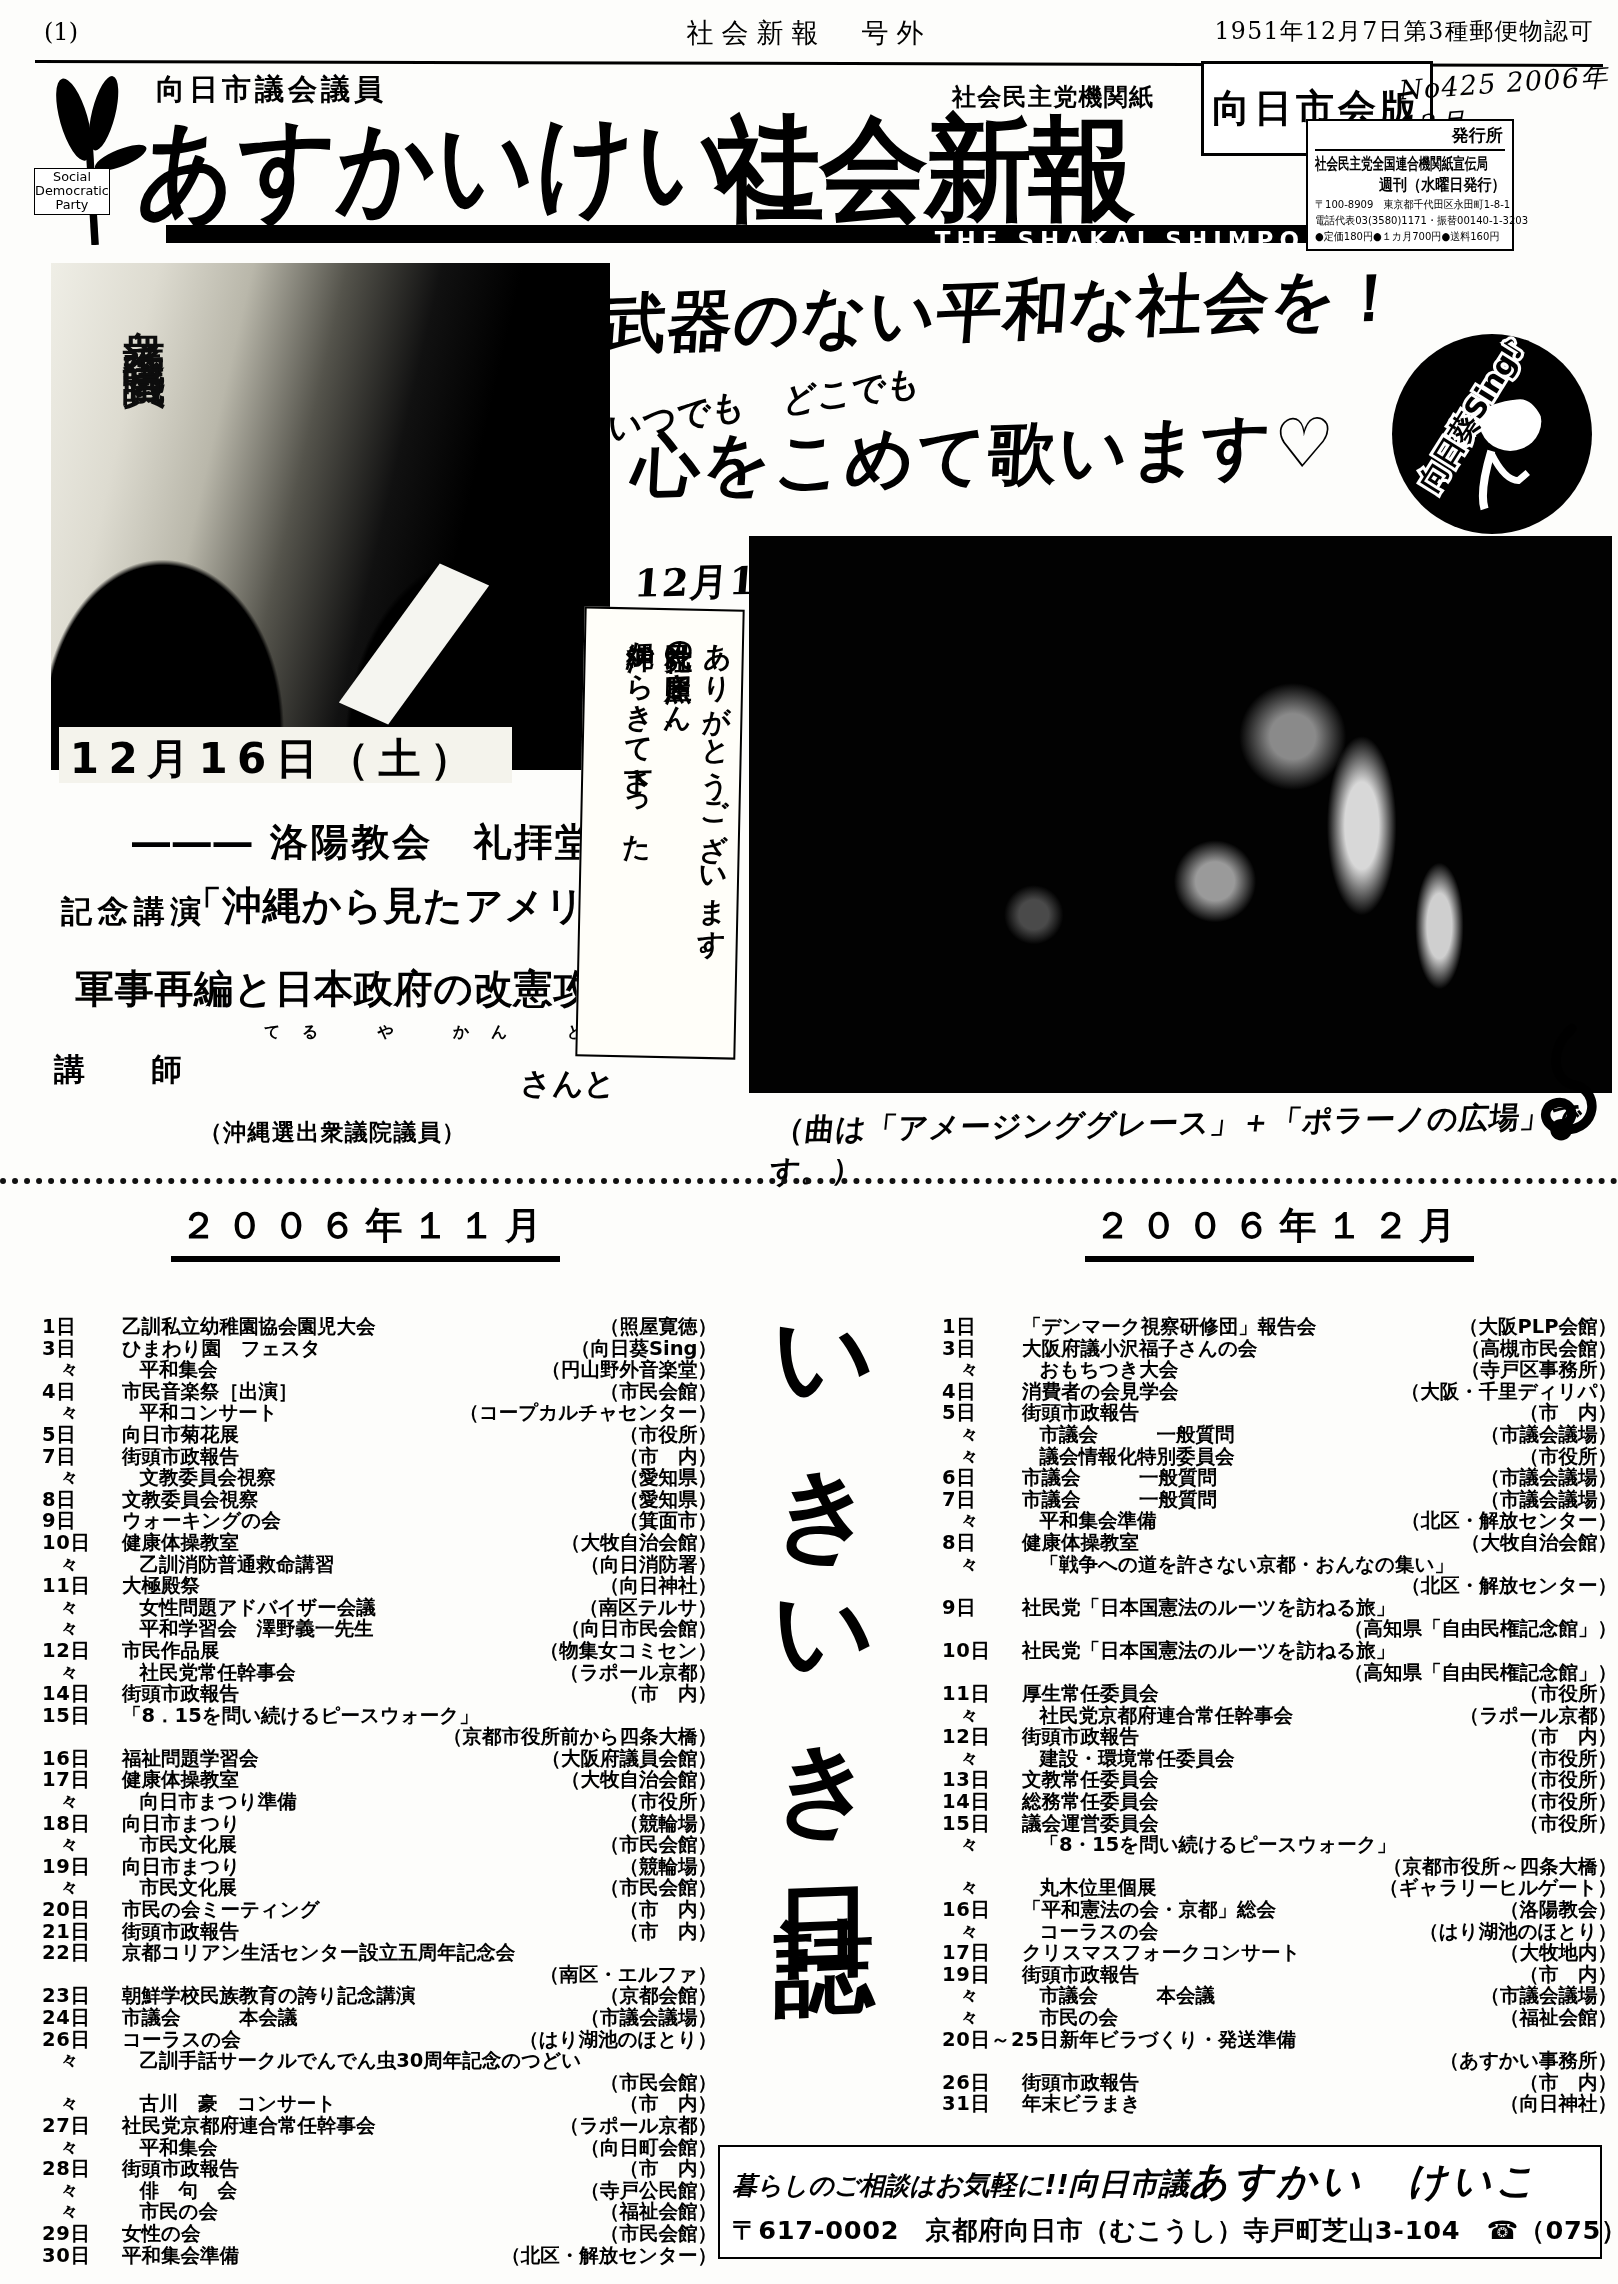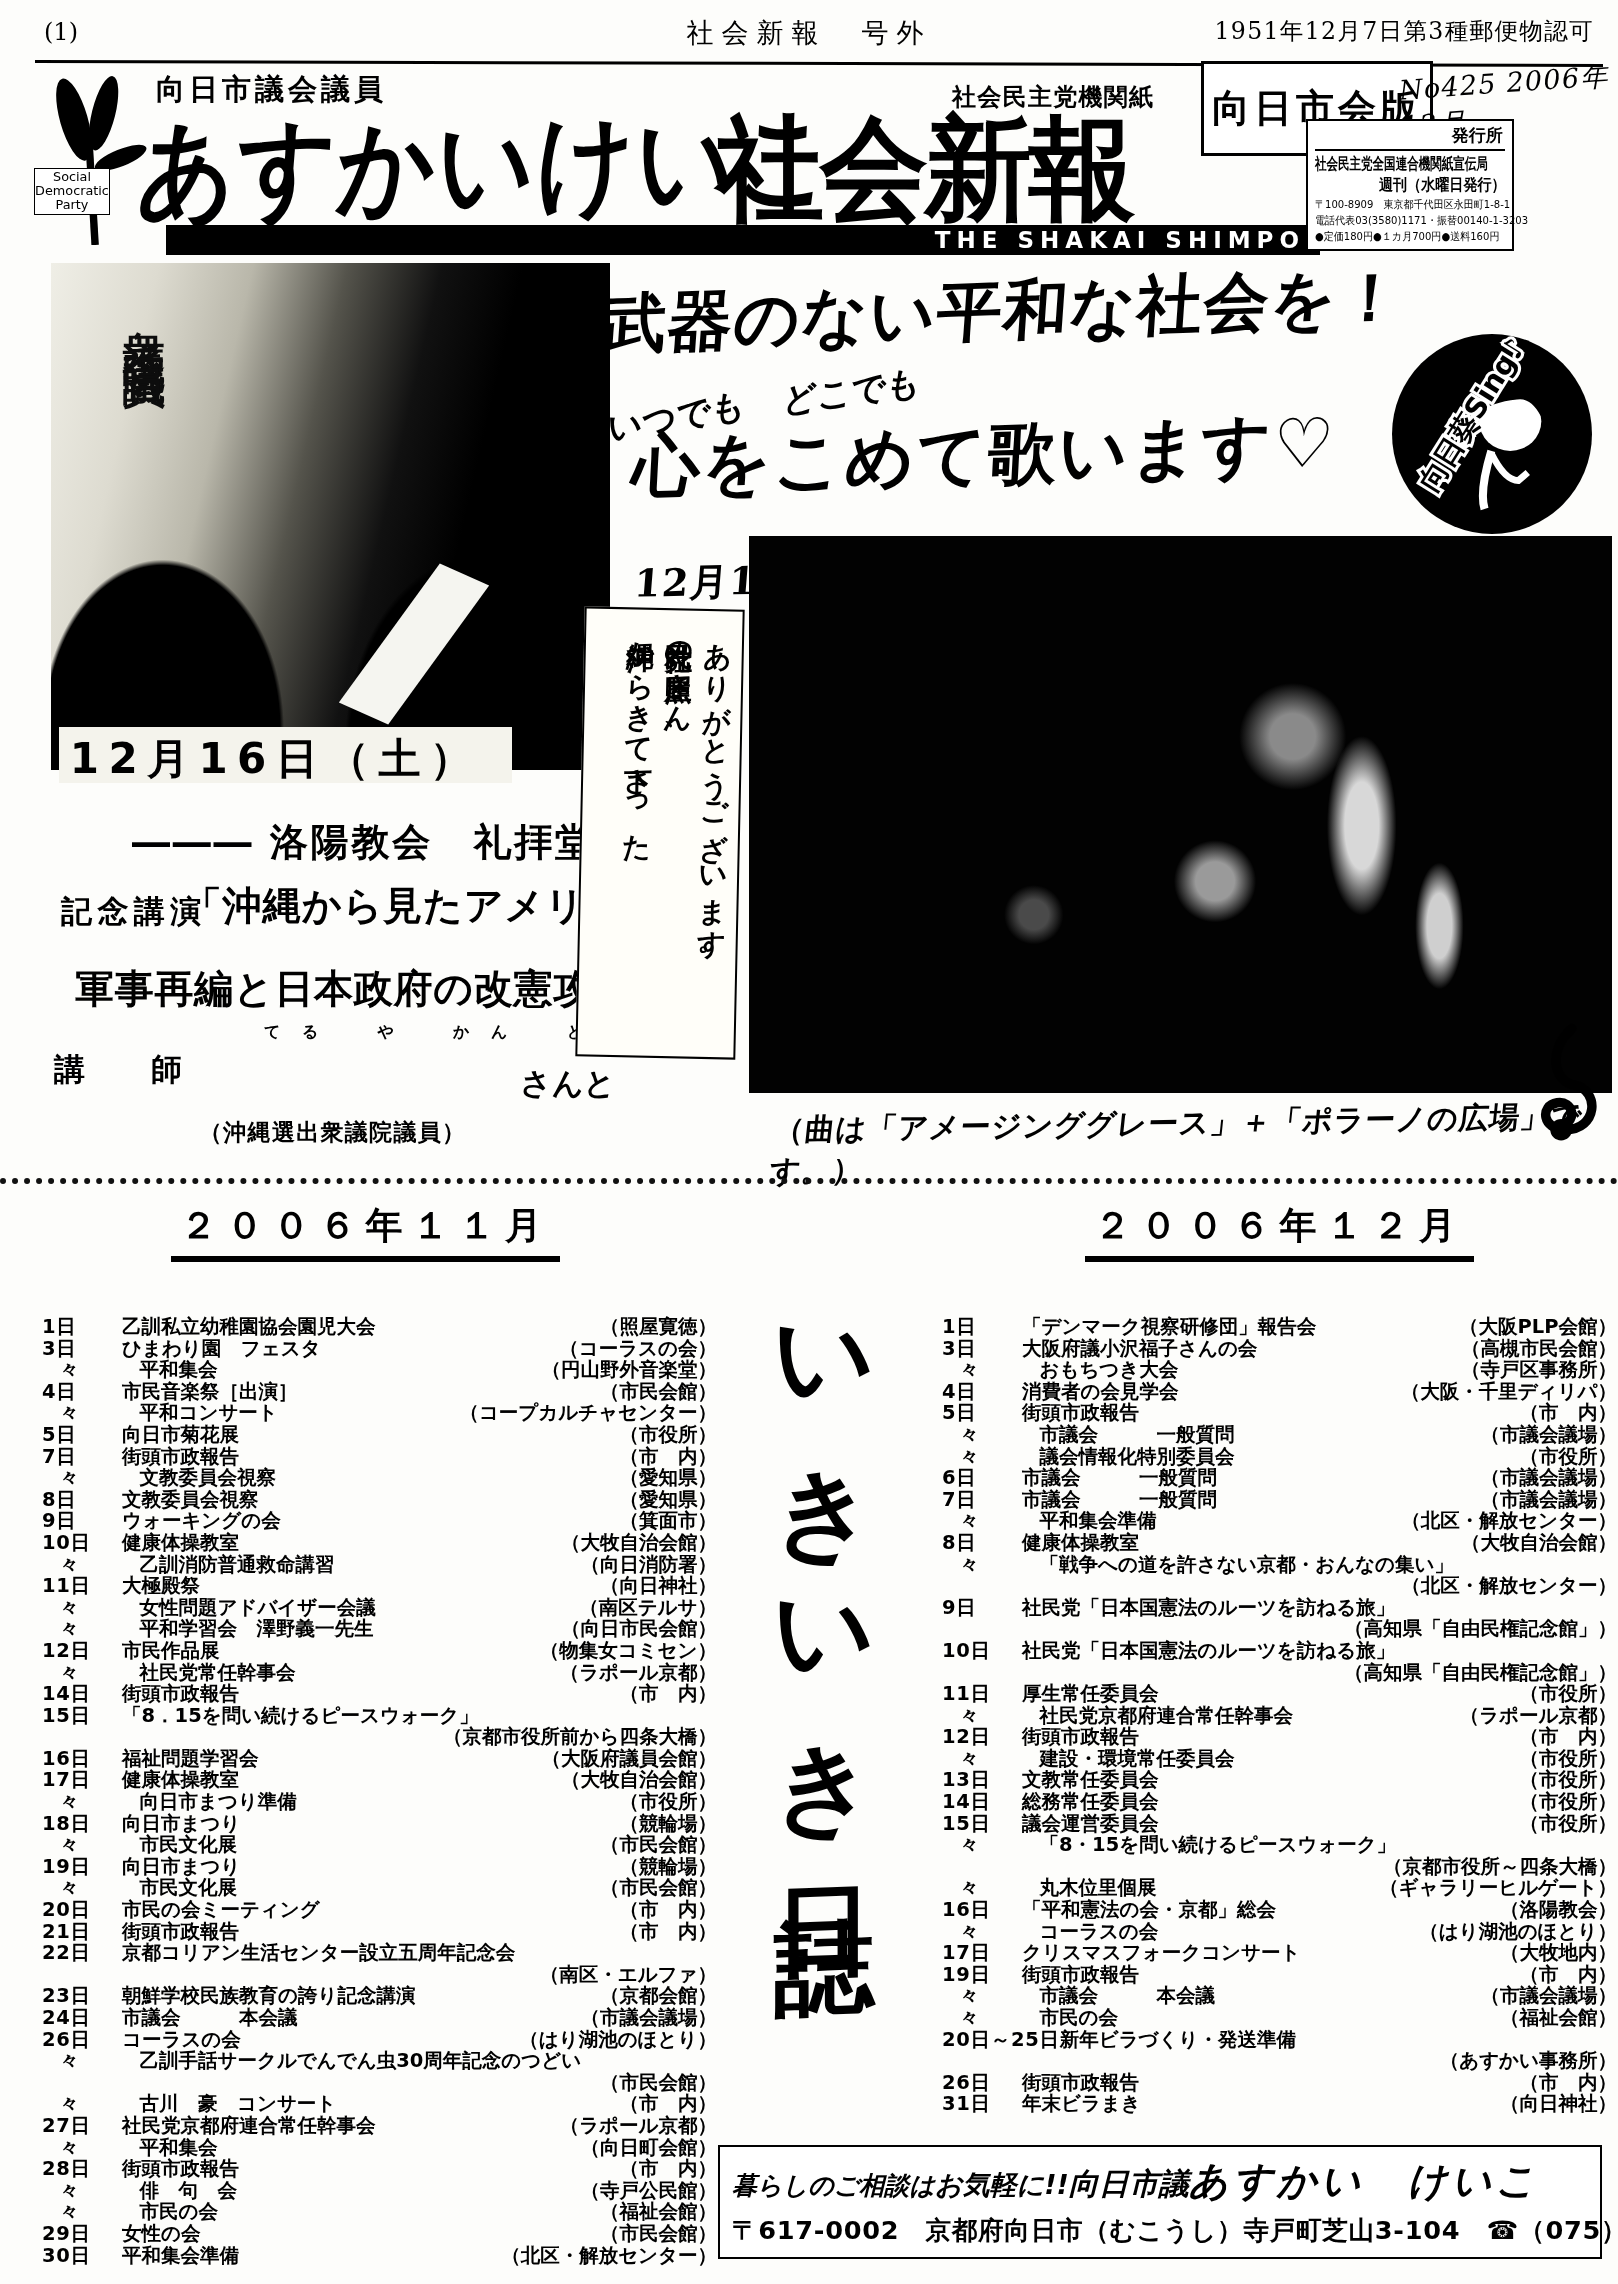--- a/index.html
+++ b/index.html
@@ -16,21 +16,21 @@
   .top-rule{left:35px;right:15px;top:62px;border-top:3.4px solid #000;transform:rotate(0.15deg);}
 
   
   .member-title{left:156px;top:70px;font-size:29px;letter-spacing:4px;}
   .logo{left:39px;top:75px;width:108px;height:170px;}
   .logo-caption{left:34px;top:168px;width:74px;font-size:12.8px;line-height:14px;text-align:center;
                 border:1.3px solid #000;padding:1.3px 0;background:#fff;}
   .title-name{left:142px;top:100px;font-size:96px;font-weight:bold;letter-spacing:1.3px;
               transform:rotate(-1deg) skewX(-4deg) scaleY(1.12);transform-origin:left top;}
   .title-paper{left:716px;top:94px;font-size:108px;font-weight:bold;letter-spacing:-4px;transform:scaleY(1.05);transform-origin:left top;}
-  .black-bar{left:166px;top:225px;width:1154px;height:30px;background:#000;color:#fff;
+  .black-bar{left:166px;top:225px;width:1154px;height:18px;background:#000;color:#fff;
              text-align:right;font-size:23px;letter-spacing:6px;line-height:31px;padding-right:15px;box-sizing:border-box;}
   .organ{left:952px;top:81px;font-size:24px;letter-spacing:1.3px;}
   .edition-box{left:1201px;top:61px;border:3.4px solid #000;padding:19px 8px;font-size:38px;
                letter-spacing:4px;background:#fff;}
   .issue-no{left:1400px;top:65px;font-size:27px;font-style:italic;transform:rotate(-4deg);letter-spacing:1.3px;}
   .pub-box{left:1306px;top:119px;width:208px;border:2.7px solid #000;padding:2.7px 6.7px 5.4px;box-sizing:border-box;background:#fff;}
   .pub-label{text-align:right;font-size:17px;font-weight:bold;border-bottom:2px solid #000;padding:0 2.7px 2px;}
   .pub-org{font-size:16px;font-weight:bold;white-space:nowrap;transform:scaleX(0.72);transform-origin:left;margin-top:3.4px;}
   .pub-freq{font-size:16px;font-weight:bold;text-align:right;white-space:nowrap;transform:scaleX(0.88);transform-origin:right;}
   .pub-small{font-size:10.8px;white-space:nowrap;margin-top:2px;transform:scaleX(0.93);transform-origin:left;}
@@ -215,21 +215,21 @@
 
   <div id="nov-list" class="abs diary-list nov-list">
       <div class="diary-row">
         <span class="d-date">1日</span>
         <span class="d-event">乙訓私立幼稚園協会園児大会</span>
         <span class="d-venue">（照屋寛徳）</span>
       </div>
       <div class="diary-row">
         <span class="d-date">3日</span>
         <span class="d-event">ひまわり園　フェスタ</span>
-        <span class="d-venue">（コーラスの会）</span>
+        <span class="d-venue">（向日葵Sing）</span>
       </div>
       <div class="diary-row">
         <span class="d-date ditto">々</span>
         <span class="d-event">平和集会</span>
         <span class="d-venue">（円山野外音楽堂）</span>
       </div>
       <div class="diary-row">
         <span class="d-date">4日</span>
         <span class="d-event">市民音楽祭［出演］</span>
         <span class="d-venue">（市民会館）</span>

